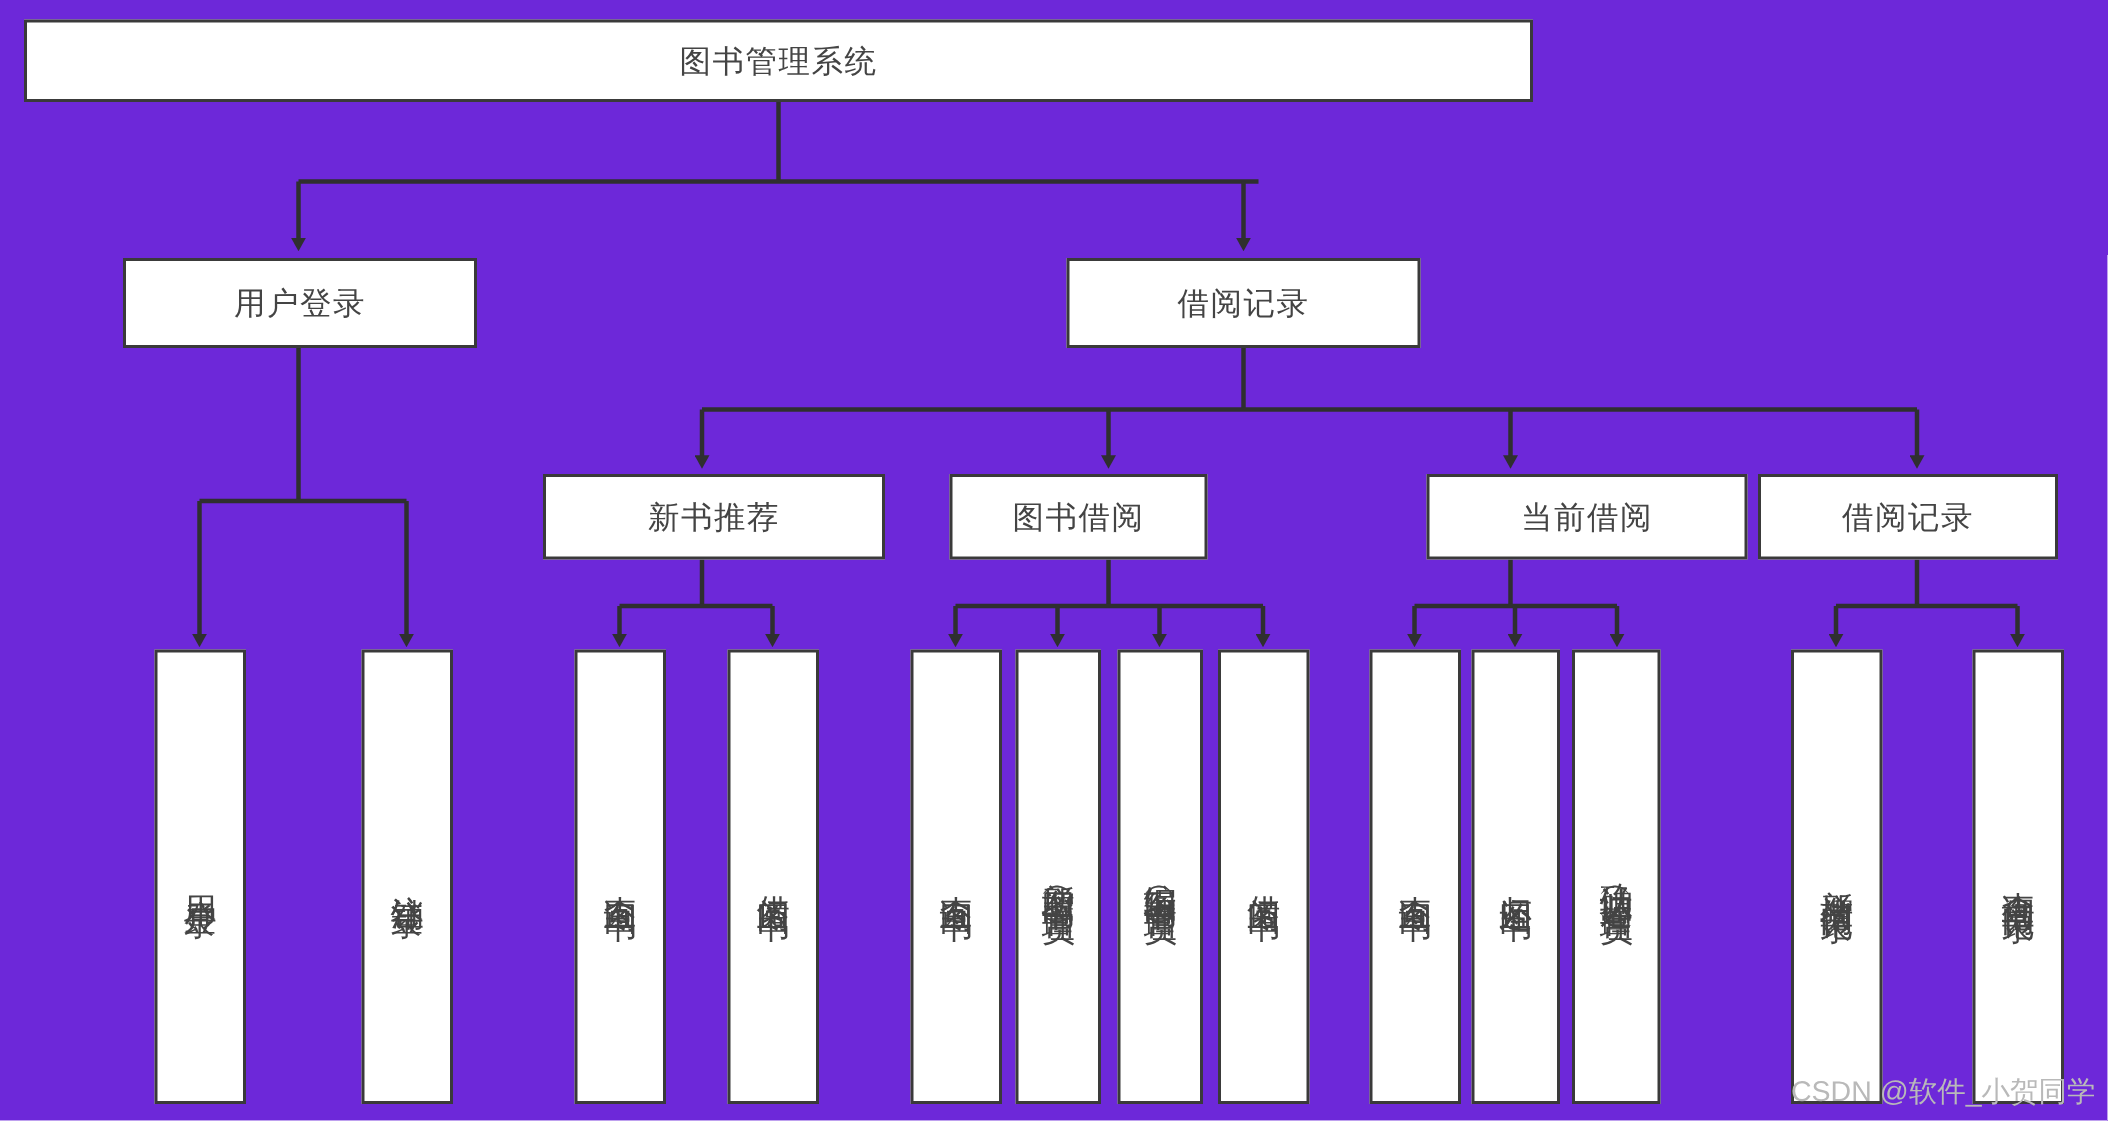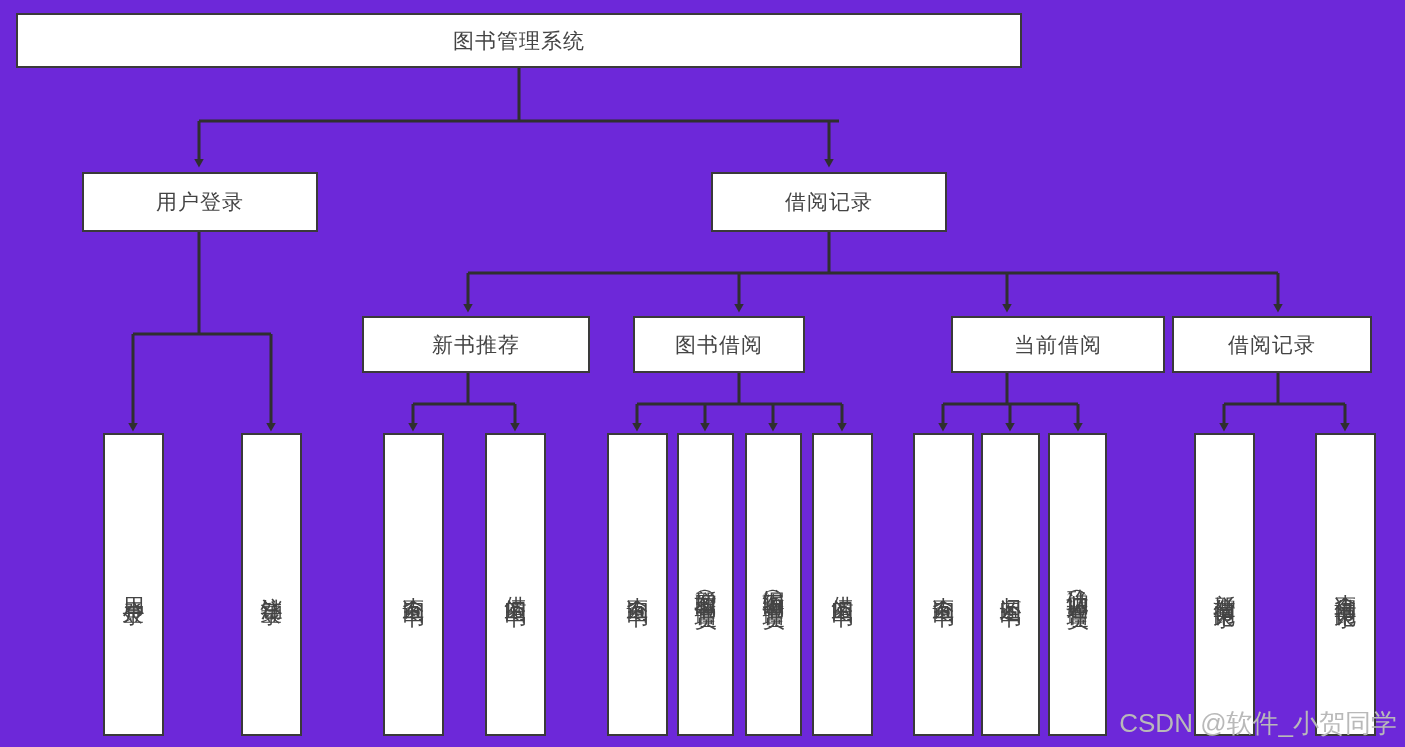--- a/index.html
+++ b/index.html
@@ -50,21 +50,21 @@
   }
   .node.vert .vlabel {
     writing-mode: vertical-rl;
     text-orientation: upright;
     white-space: nowrap;
   }
   #watermark {
     position: absolute;
     right: 8px;
     bottom: 6px;
-    font-size: 26px;
+    font-size: 19px;
     color: #b9b9b9;
     z-index: 5;
     white-space: nowrap;
   }
 </style>
 </head>
 <body>
 
 <div id="canvas">
 

